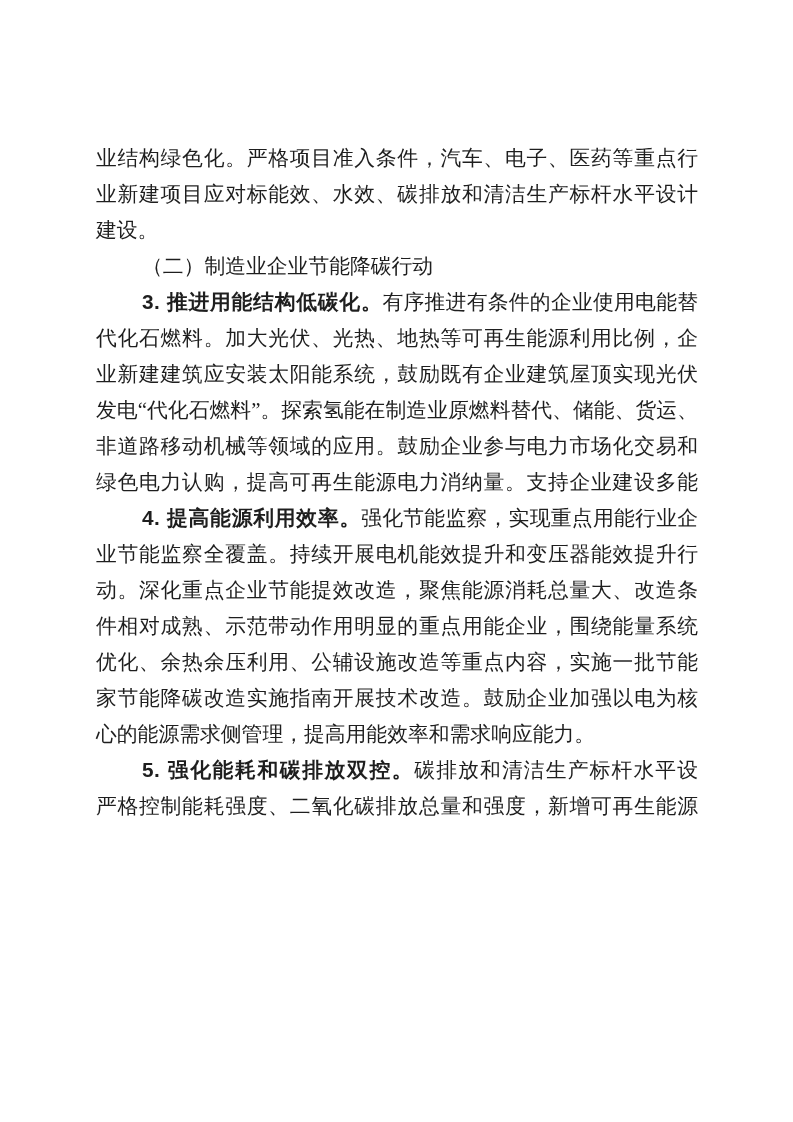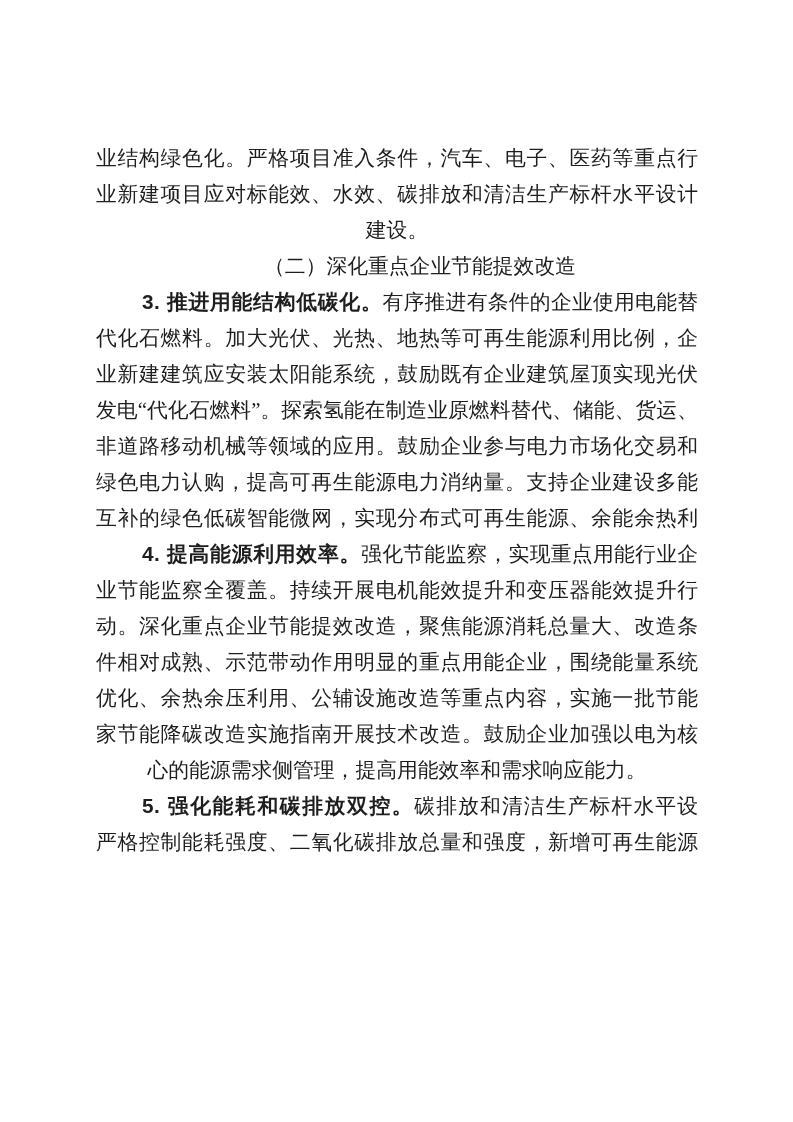--- a/index.html
+++ b/index.html
@@ -16,21 +16,21 @@
     position: absolute;
     left: 96px;
     top: 140px;
     width: 602px;
   }
   .ln {
     height: 36px;
     line-height: 36px;
     font-size: 20.8px;
     white-space: nowrap;
-    text-align: center;
+    text-align: left;
   }
   .ln.just {
     white-space: normal;
     text-align: justify;
     text-align-last: justify;
     text-justify: inter-character;
     overflow: hidden;
     height: 36px;
   }
   .ln.indent { padding-left: 46px; }
@@ -45,29 +45,28 @@
 </head>
 <body>
 
 <div class="page">
   <div class="doc">
 
     <div class="ln just"><span>业结构绿色化。严格项目准入条件，汽车、电子、医药等重点行</span></div>
     <div class="ln just"><span>业新建项目应对标能效、水效、碳排放和清洁生产标杆水平设计</span></div>
     <div class="ln"><span>建设。</span></div>
 
-    <div class="ln indent kai"><span>（二）深化重点企业节能提效改造</span></div>
+    <div class="ln indent kai"><span>（二）制造业企业节能降碳行动</span></div>
 
     <div class="ln just indent"><span class="lead">3. 推进用能结构低碳化。</span><span>有序推进有条件的企业使用电能替</span></div>
     <div class="ln just"><span>代化石燃料。加大光伏、光热、地热等可再生能源利用比例，企</span></div>
     <div class="ln just"><span>业新建建筑应安装太阳能系统，鼓励既有企业建筑屋顶实现光伏</span></div>
     <div class="ln just"><span>发电“代化石燃料”。探索氢能在制造业原燃料替代、储能、货运、</span></div>
     <div class="ln just"><span>非道路移动机械等领域的应用。鼓励企业参与电力市场化交易和</span></div>
     <div class="ln just"><span>绿色电力认购，提高可再生能源电力消纳量。支持企业建设多能</span></div>
-    <div class="ln just"><span>互补的绿色低碳智能微网，实现分布式可再生能源、余能余热利</span></div>
 
     <div class="ln just indent"><span class="lead">4. 提高能源利用效率。</span><span>强化节能监察，实现重点用能行业企</span></div>
     <div class="ln just"><span>业节能监察全覆盖。持续开展电机能效提升和变压器能效提升行</span></div>
     <div class="ln just"><span>动。深化重点企业节能提效改造，聚焦能源消耗总量大、改造条</span></div>
     <div class="ln just"><span>件相对成熟、示范带动作用明显的重点用能企业，围绕能量系统</span></div>
     <div class="ln just"><span>优化、余热余压利用、公辅设施改造等重点内容，实施一批节能</span></div>
     <div class="ln just"><span>家节能降碳改造实施指南开展技术改造。鼓励企业加强以电为核</span></div>
     <div class="ln"><span>心的能源需求侧管理，提高用能效率和需求响应能力。</span></div>
 
     <div class="ln just indent"><span class="lead">5. 强化能耗和碳排放双控。</span><span>碳排放和清洁生产标杆水平设计，</span></div>

